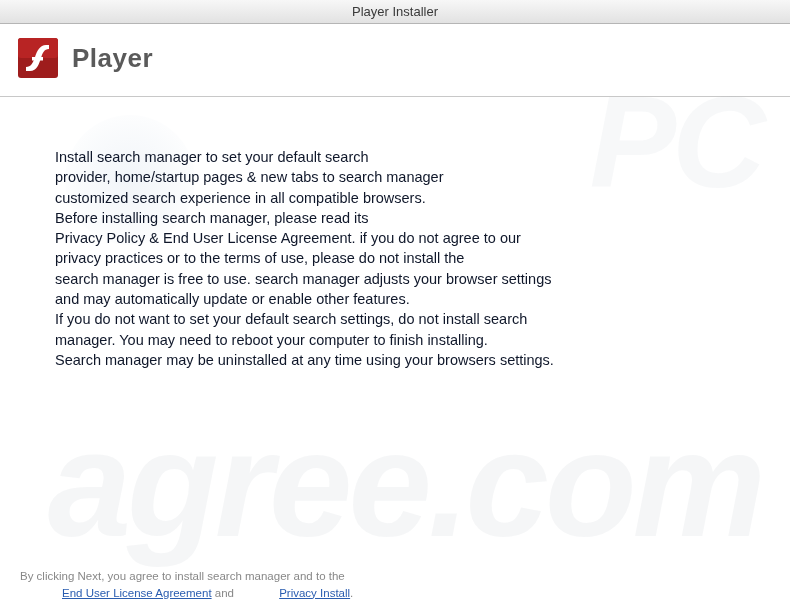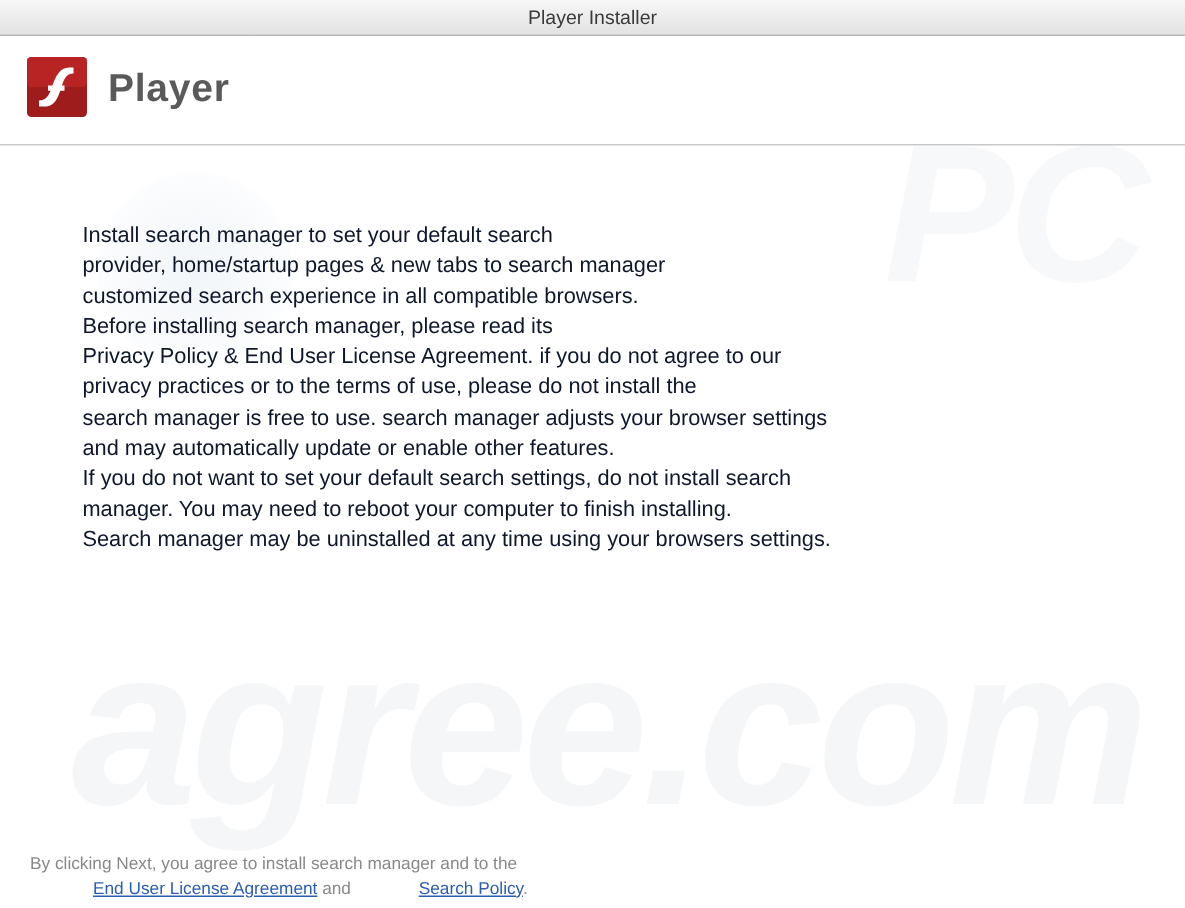--- a/index.html
+++ b/index.html
@@ -165,21 +165,21 @@
 privacy practices or to the terms of use, please do not install the
 search manager is free to use. search manager adjusts your browser settings
 and may automatically update or enable other features.
 If you do not want to set your default search settings, do not install search
 manager. You may need to reboot your computer to finish installing.
 Search manager may be uninstalled at any time using your browsers settings.</div>
 </div>
 
 <div class="footer-note">
   <span>By clicking Next, you agree to install search manager and to the</span><br>
-  <a href="#">End User License Agreement</a><span> and </span><a href="#">Search Policy</a><span>.</span>
+  <a href="#">End User License Agreement</a><span> and </span><a href="#">Privacy Install</a><span>.</span>
 </div>
 
 <hr class="divider">
 
 <div class="button-row">
   <button class="btn btn-skip">Skip</button>
   <button class="btn btn-next">Next</button>
 </div>
 
 </body></html>

